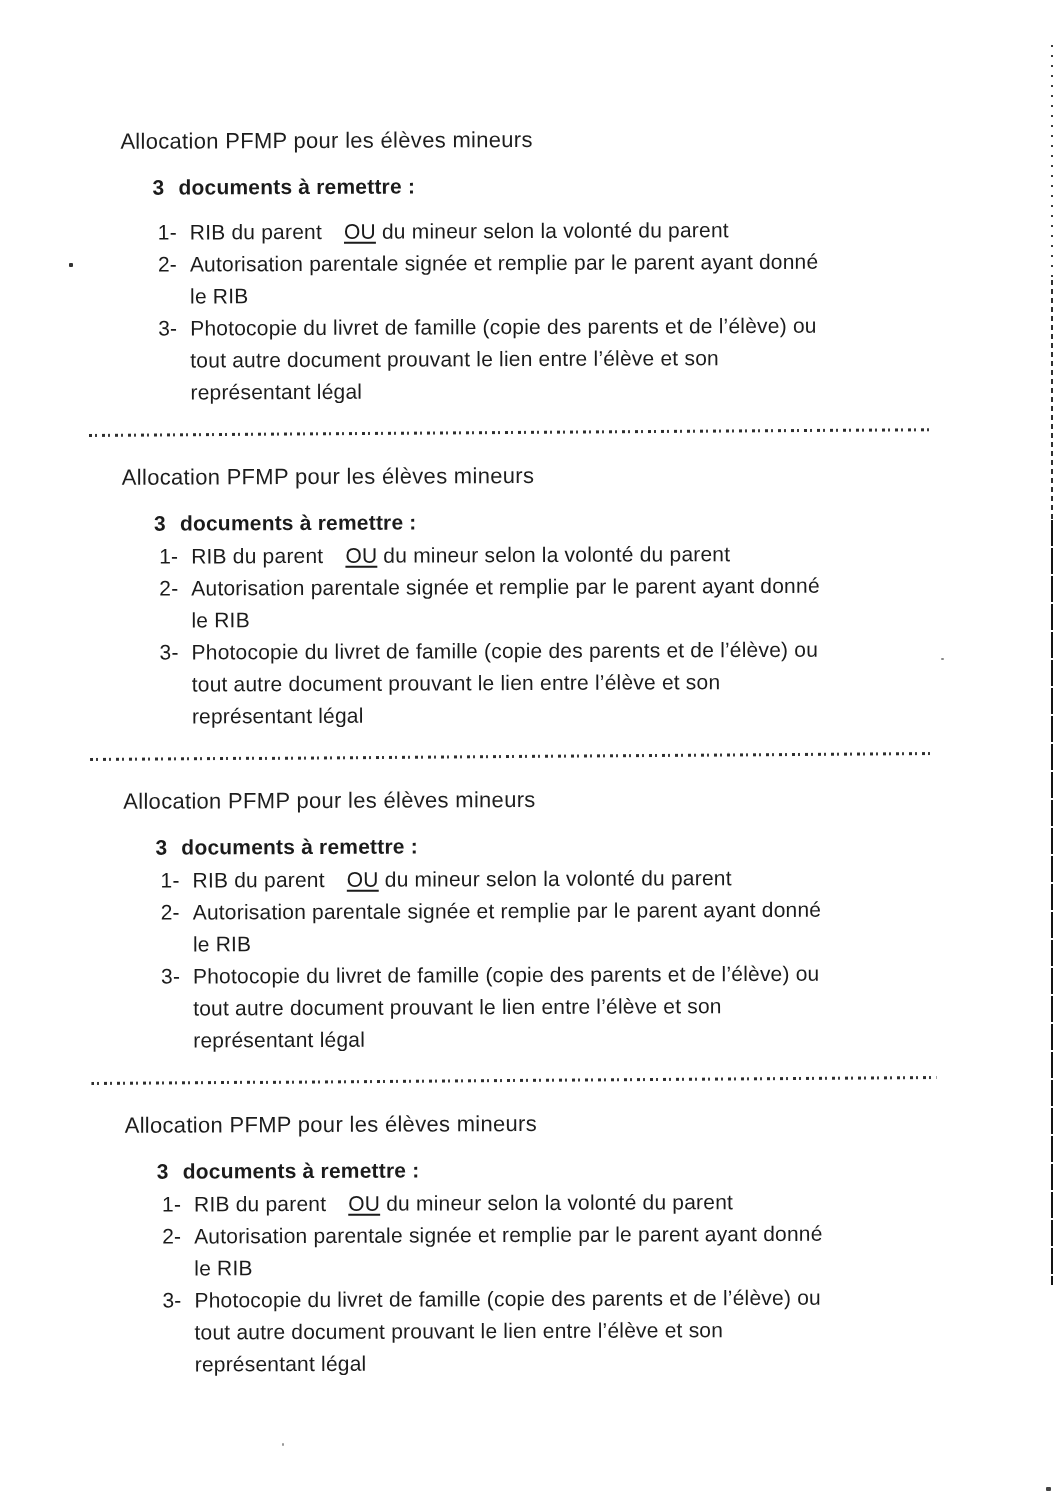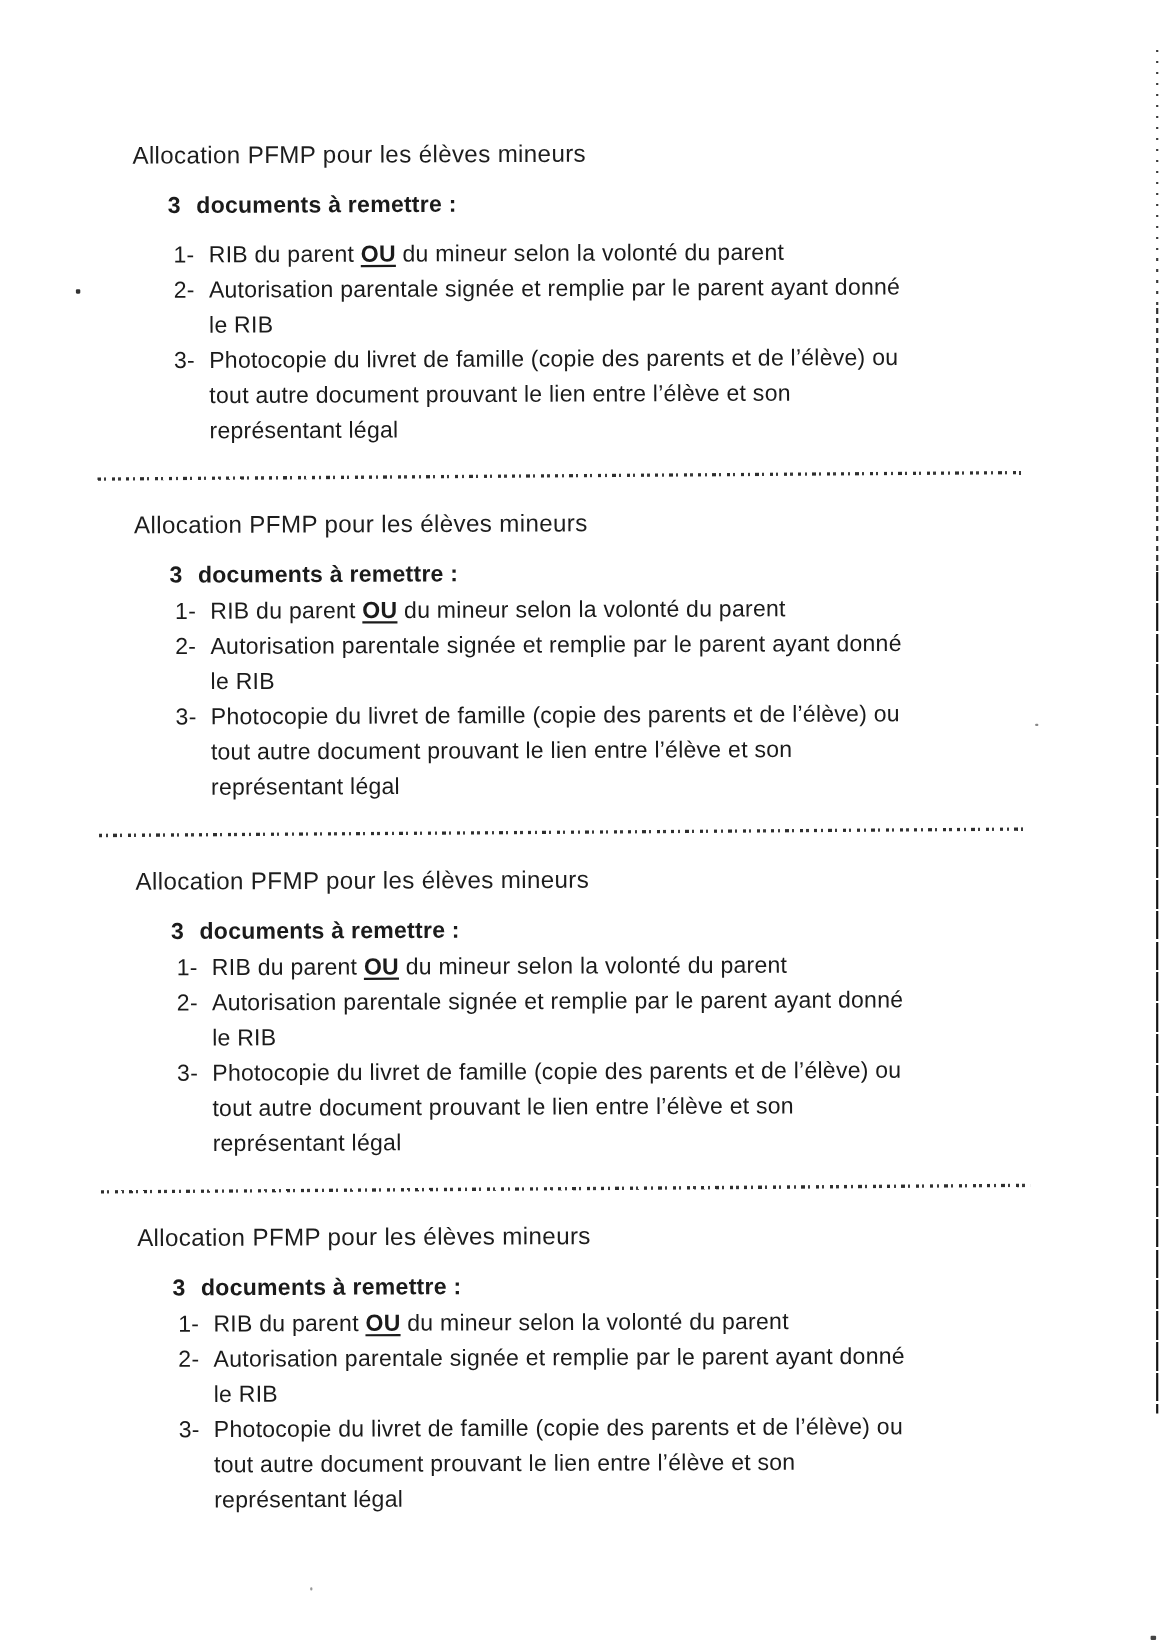--- a/index.html
+++ b/index.html
@@ -56,24 +56,25 @@
     letter-spacing: 0.2px;
   }
   .item .itext { flex: 1 1 auto; }
   .item-line {
     font-size: 21px;
     line-height: 32px;
     letter-spacing: 0.2px;
     white-space: pre-wrap;
   }
   .emph {
-    font-weight: bold;
+    font-weight: normal;
     text-decoration: underline;
     text-decoration-thickness: 2px;
     text-underline-offset: 3px;
+    margin-left: 16px;
   }
   .separator {
     height: 3px;
     width: 845px;
     margin-left: -33px;
     margin-top: 24px;
     margin-bottom: 28px;
     background: repeating-linear-gradient(90deg,
       #2e2e2e 0 3px, transparent 3px 6px,
       #3a3a3a 6px 8px, transparent 8px 13px);

